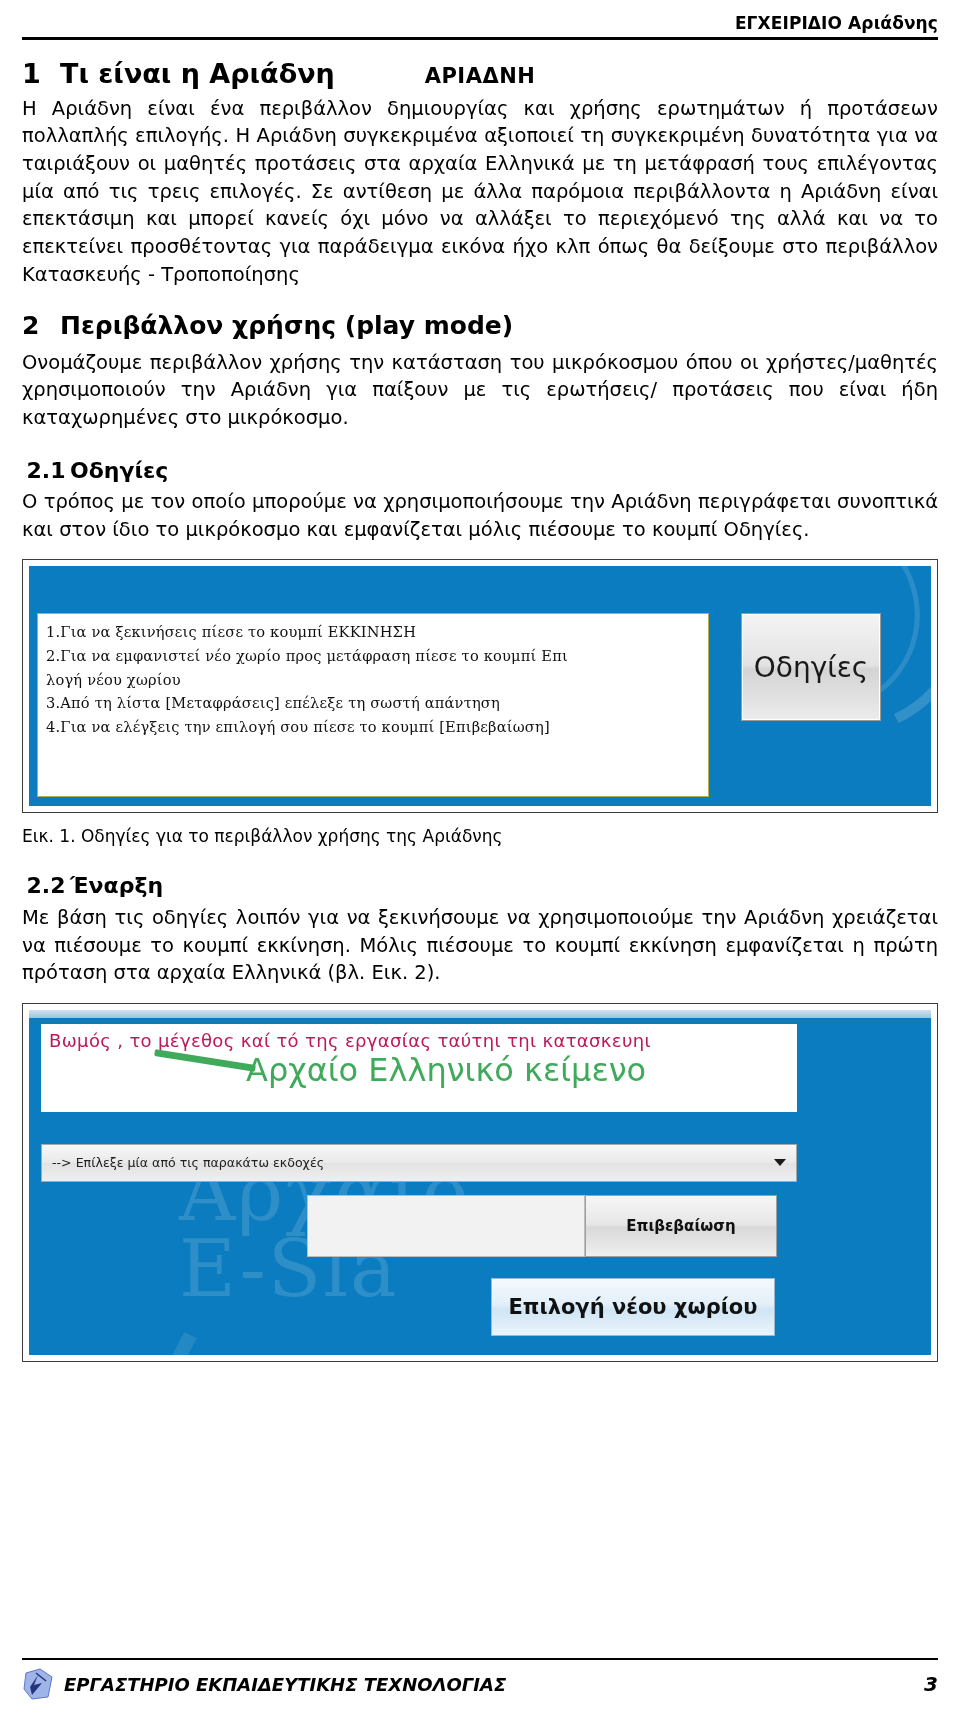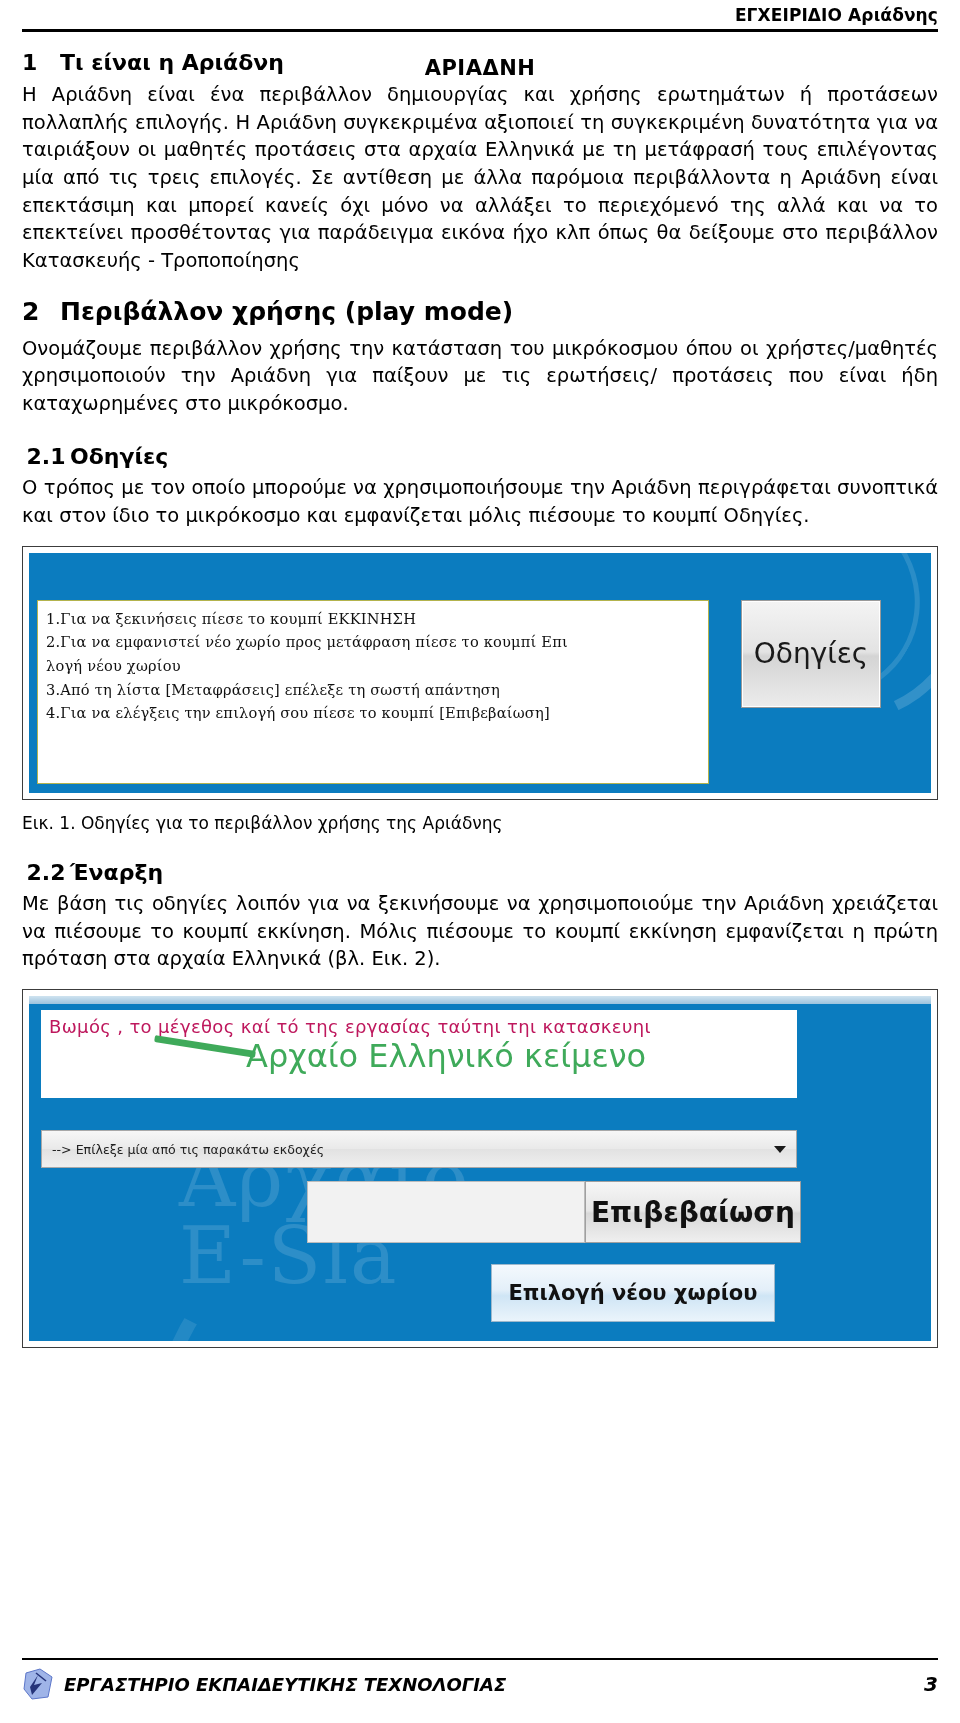--- a/index.html
+++ b/index.html
@@ -20,21 +20,21 @@
   .page {
     position: relative;
     width: 960px;
     height: 1723px;
     box-sizing: border-box;
     padding: 0 22px;
   }
 
   
   .doc-header {
-    padding-top: 6px;
+    padding-top: 14px;
     text-align: right;
     font-weight: bold;
     font-size: 17px;
     letter-spacing: .1px;
     line-height: 1.1;
   }
   .doc-header-rule {
     margin-top: 4px;
     border-bottom: 3px solid #000;
     width: 100%;
@@ -42,21 +42,21 @@
 
   
   .doc-title {
     text-align: center;
     font-weight: bold;
     font-size: 21px;
     margin-top: 24px;
     letter-spacing: .5px;
   }
   .h1 {
-    font-size: 22px;
+    font-size: 27px;
     font-weight: bold;
     margin-top: -30px;
     margin-bottom: 6px;
     line-height: 1.15;
   }
   .h1 .num { display: inline-block; min-width: 38px; }
 
   .h2 {
     font-size: 25px;
     font-weight: bold;
@@ -263,27 +263,27 @@
     width: 278px;
     height: 62px;
     background: #f2f2f2;
     border: 1px solid #bcbcbc;
     box-sizing: border-box;
   }
   .confirm-btn {
     position: absolute;
     left: 556px;
     top: 185px;
-    width: 216px;
+    width: 192px;
     height: 62px;
     background: linear-gradient(180deg,#f6f6f6 0%,#e6e6e6 48%,#d8d8d8 52%,#efefef 100%);
     border: 1px solid #a0a0a0;
     box-sizing: border-box;
     display: flex; align-items: center; justify-content: center;
-    font-size: 28px; font-weight: bold; color: #111;
+    font-size: 15px; font-weight: bold; color: #111;
   }
   .newword-btn {
     position: absolute;
     left: 462px;
     top: 268px;
     width: 284px;
     height: 58px;
     background: linear-gradient(180deg,#f4f9fd 0%,#e3eff9 45%,#cfe5f5 55%,#eaf4fb 100%);
     border: 1px solid #9db8cc;
     box-sizing: border-box;

